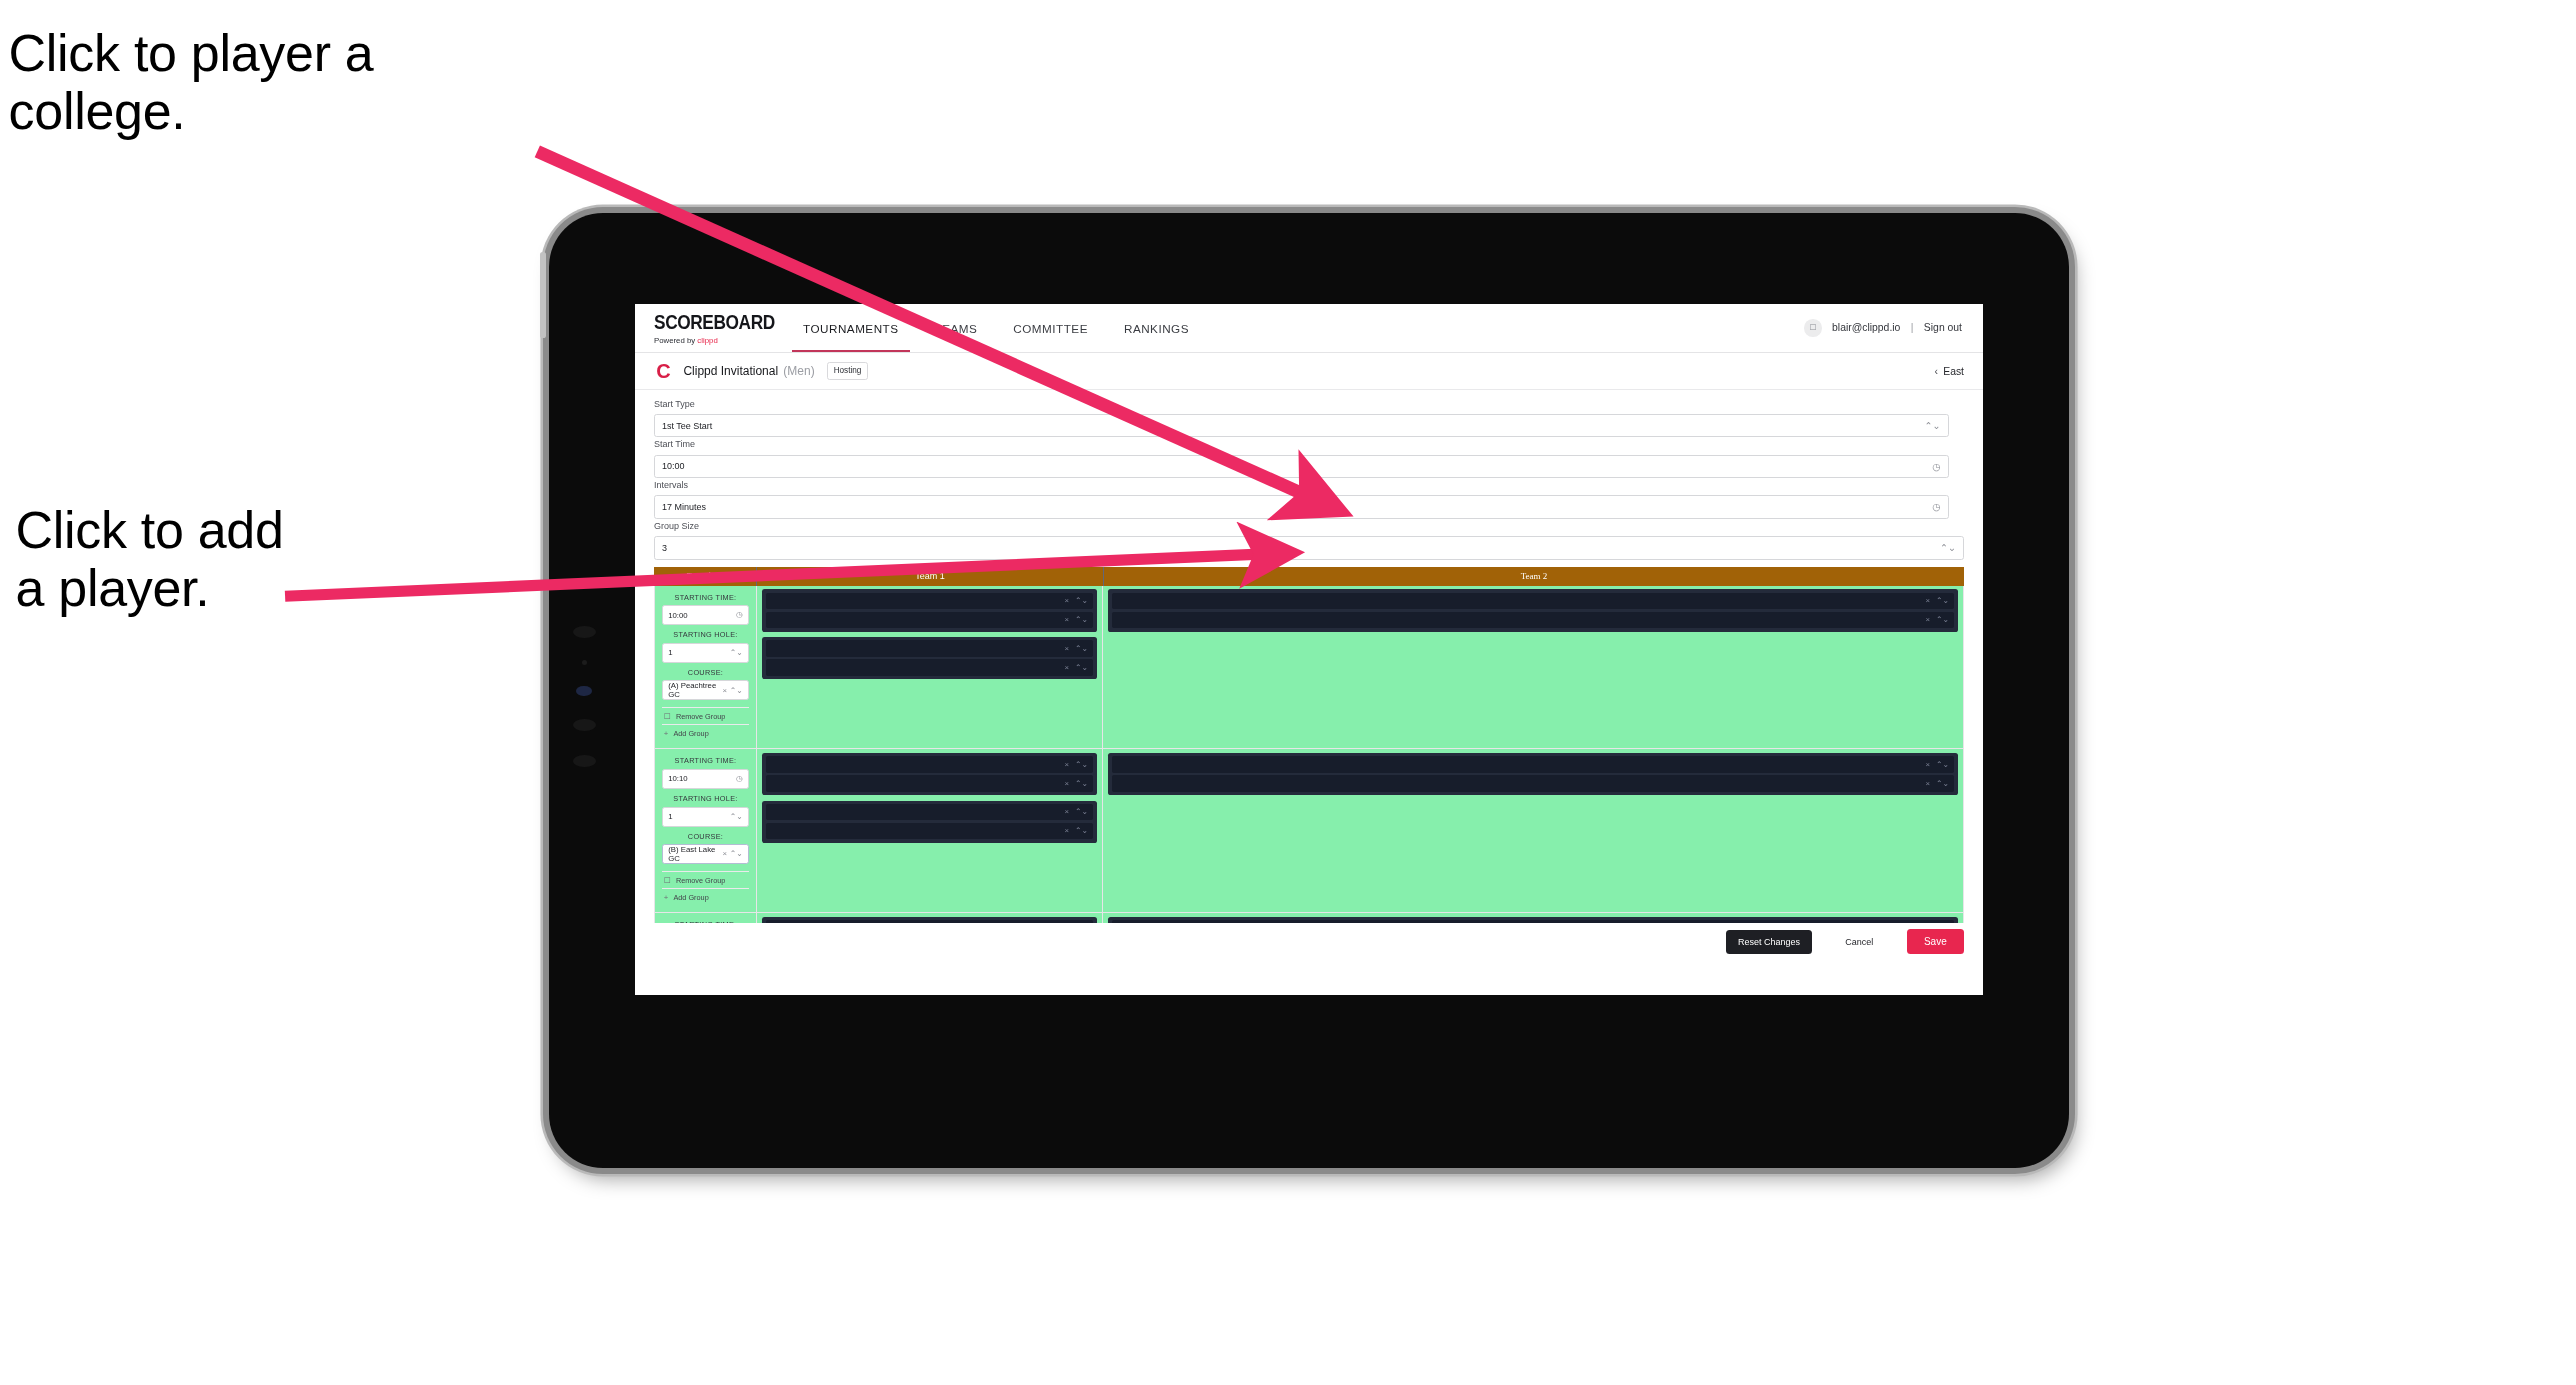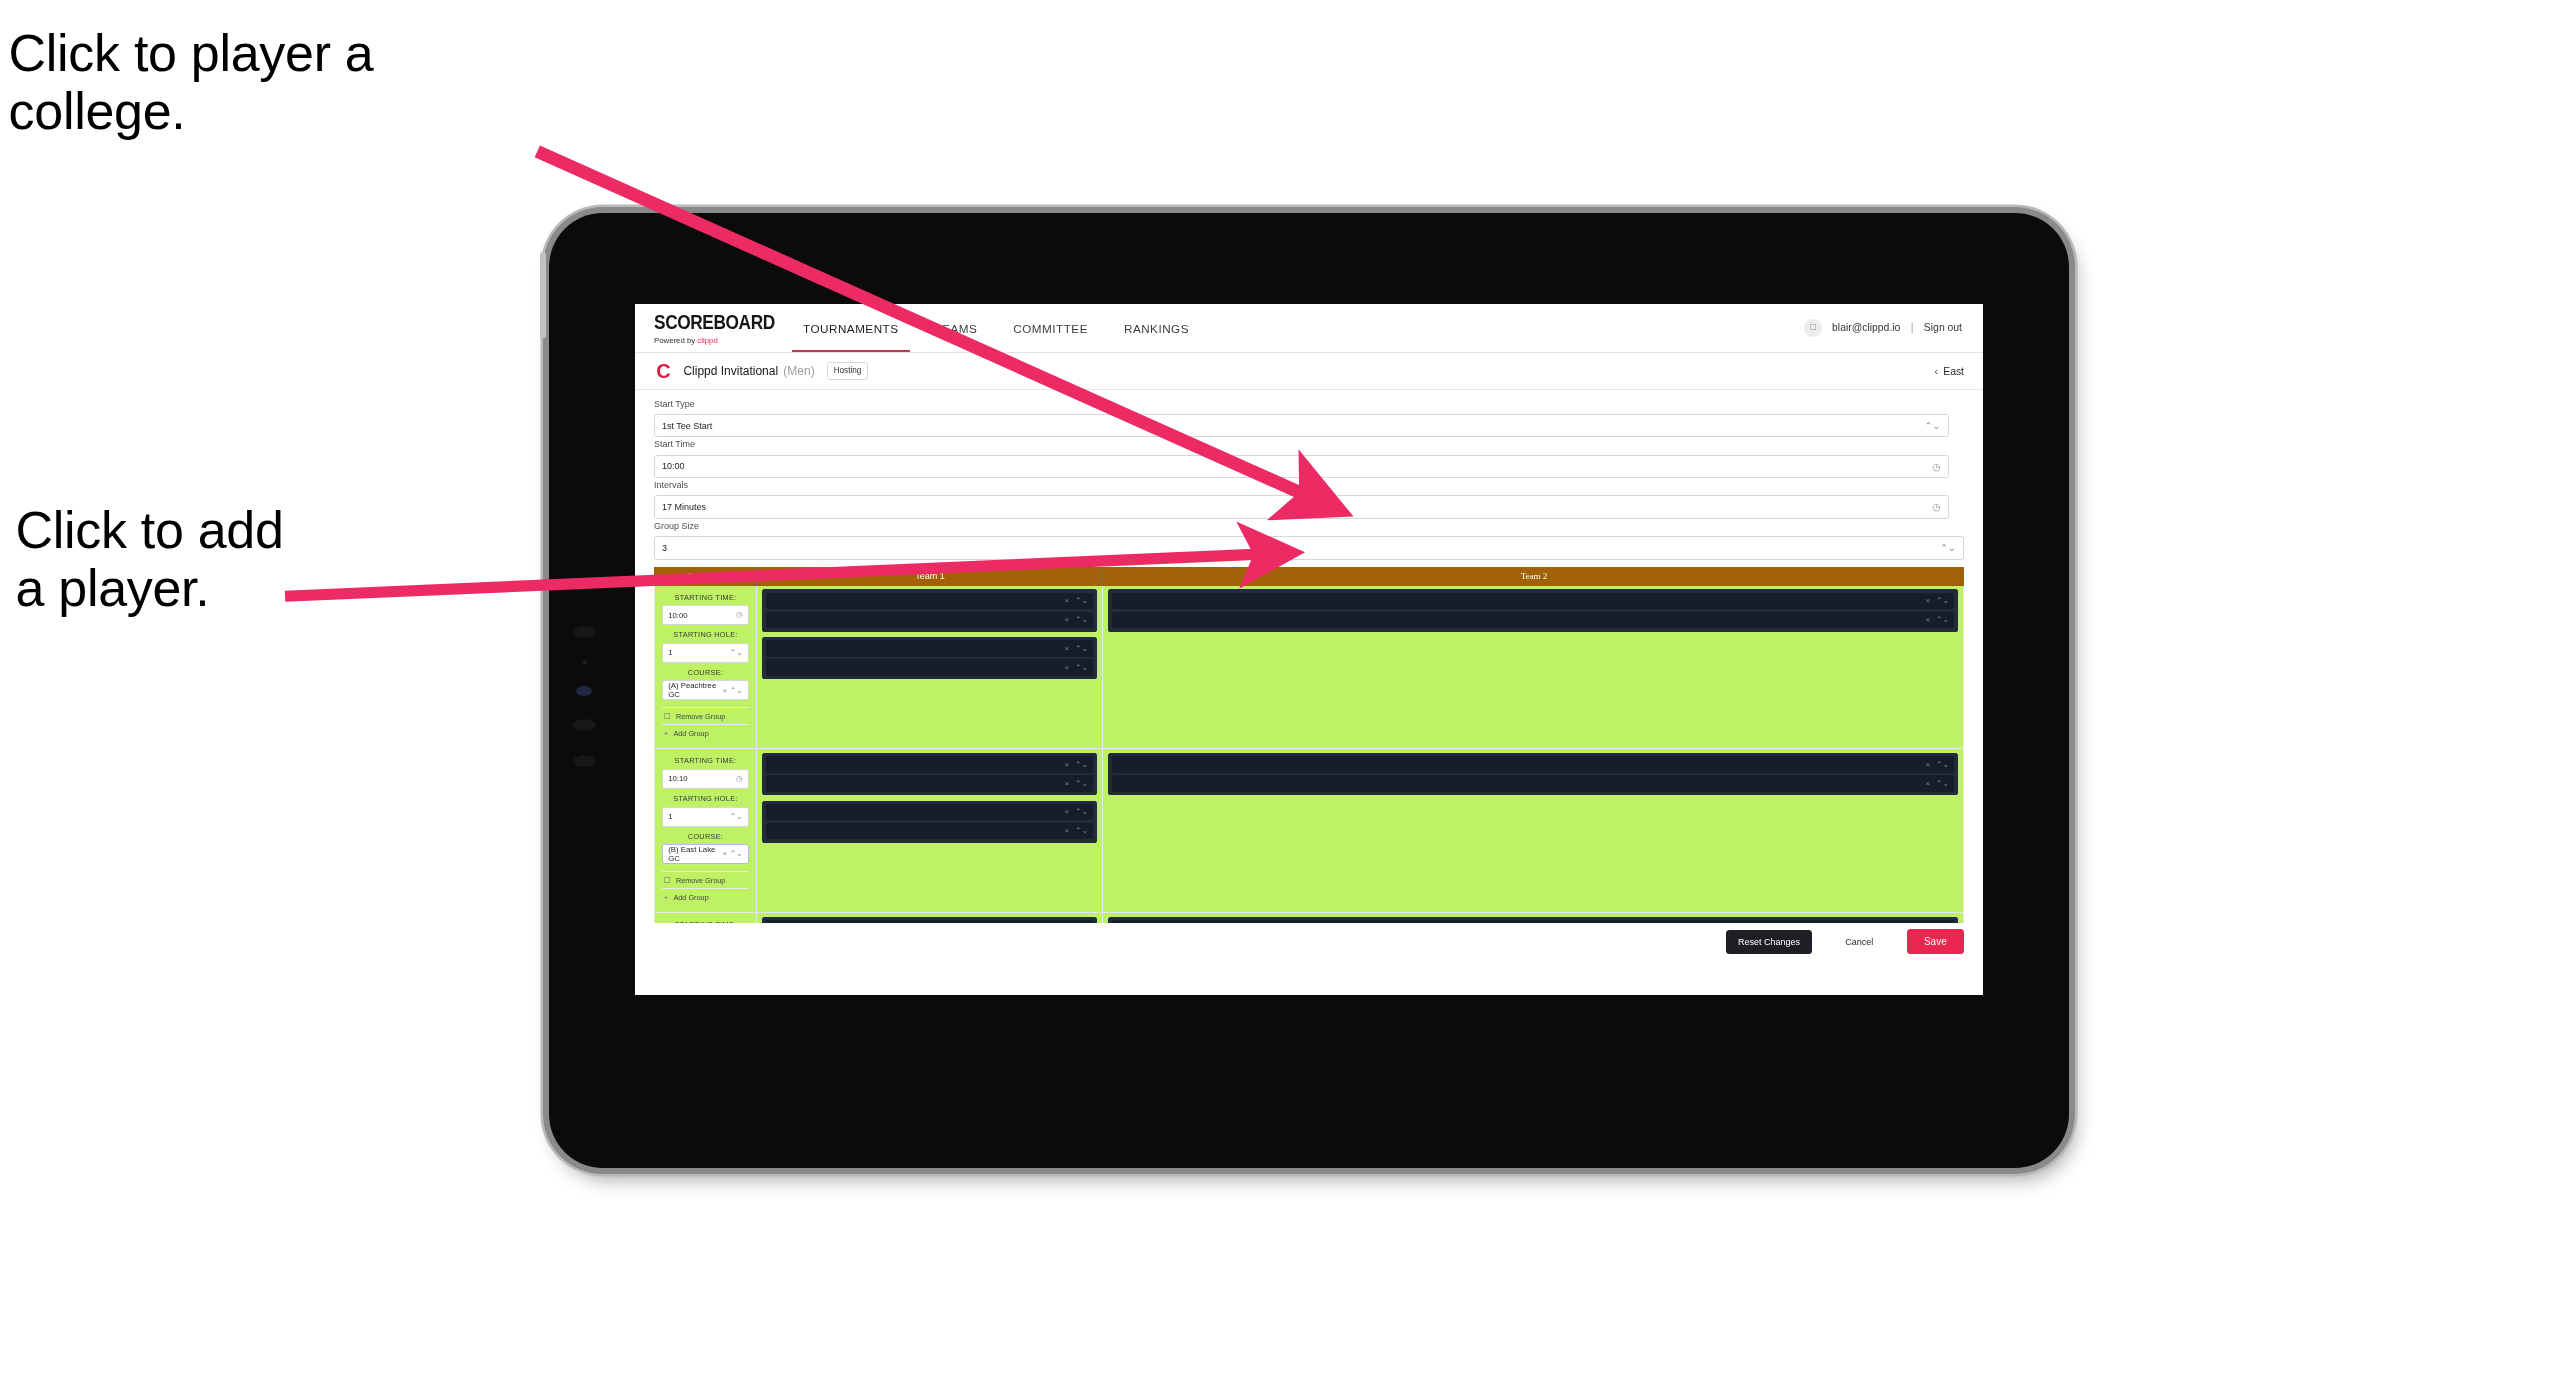--- a/index.html
+++ b/index.html
@@ -148,21 +148,21 @@
   }
   .gh-cell:last-child{border-right:none;}
   #gh-teetime{width:102px;}
   #gh-team1{width:346px;}
   #gh-team2{flex:1;font-family:Liberation Serif, serif;}
 
   
   #grid-body{
     margin:0 19px;
     border-left:0.9px solid #e6e6e8;border-right:0.9px solid #e6e6e8;
-    height:337px;overflow:hidden;position:relative;background:#bef264;
+    height:337px;overflow:hidden;position:relative;background:#86efac;
   }
   .grid-row{display:flex;border-bottom:0.9px solid #e6e6e8;}
   .grid-row:last-child{border-bottom:none;}
 
   .col-teetime{
     width:102px;border-right:0.9px solid #e6e6e8;
     padding:5.2px 7px 7px 7px;box-sizing:border-box;
     display:flex;flex-direction:column;align-items:stretch;
   }
   .tt-label{

